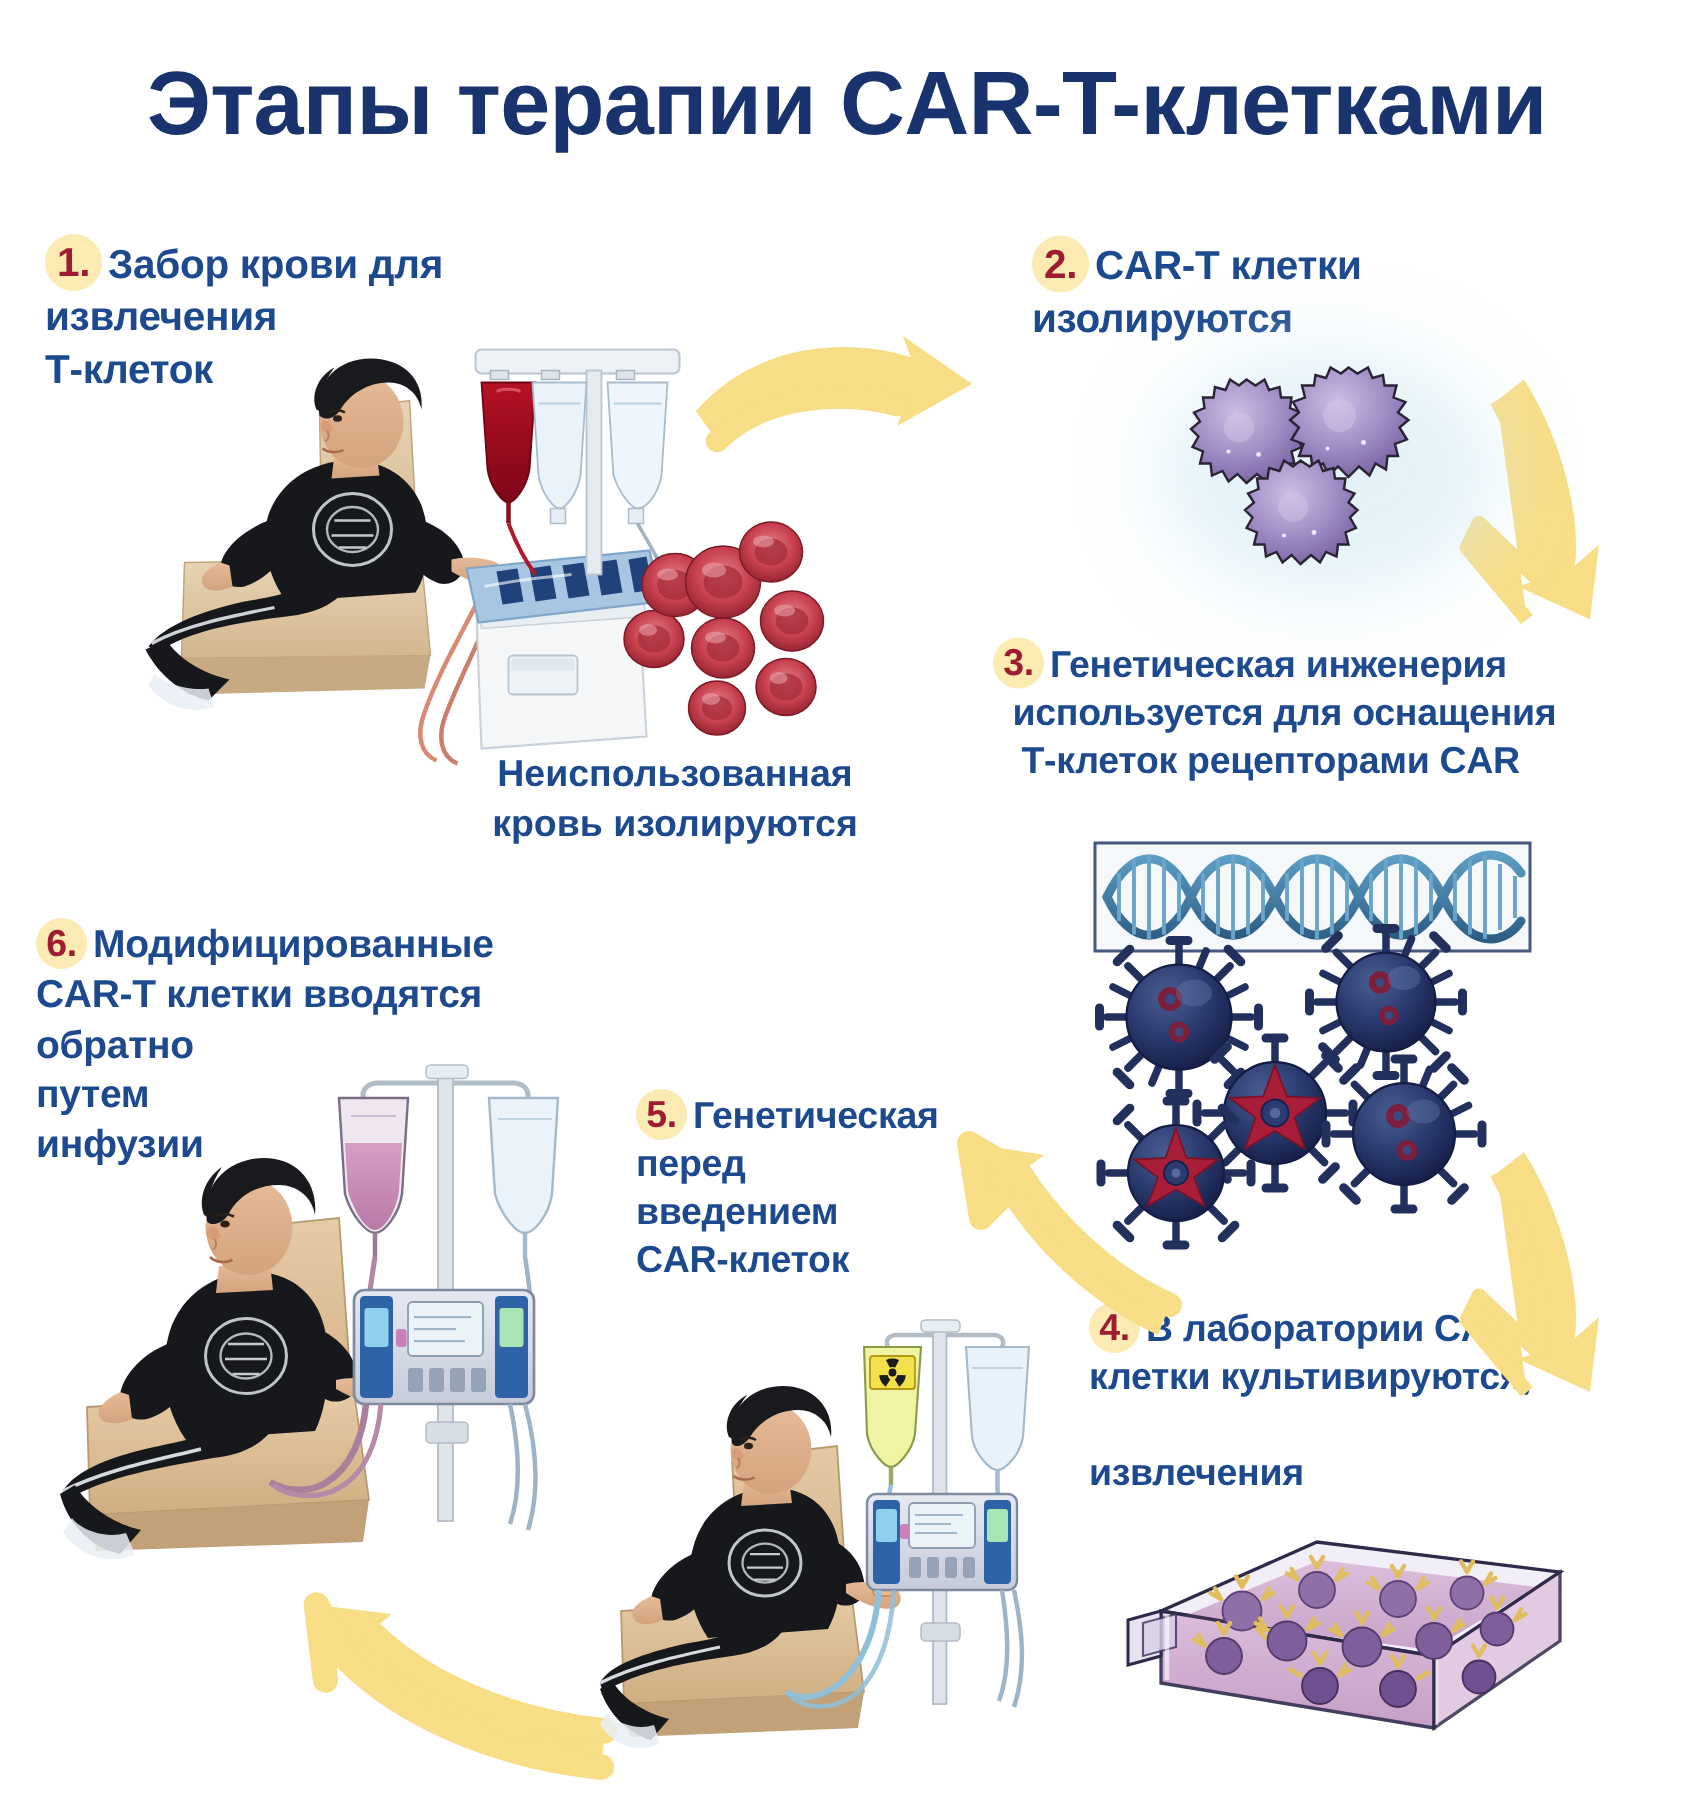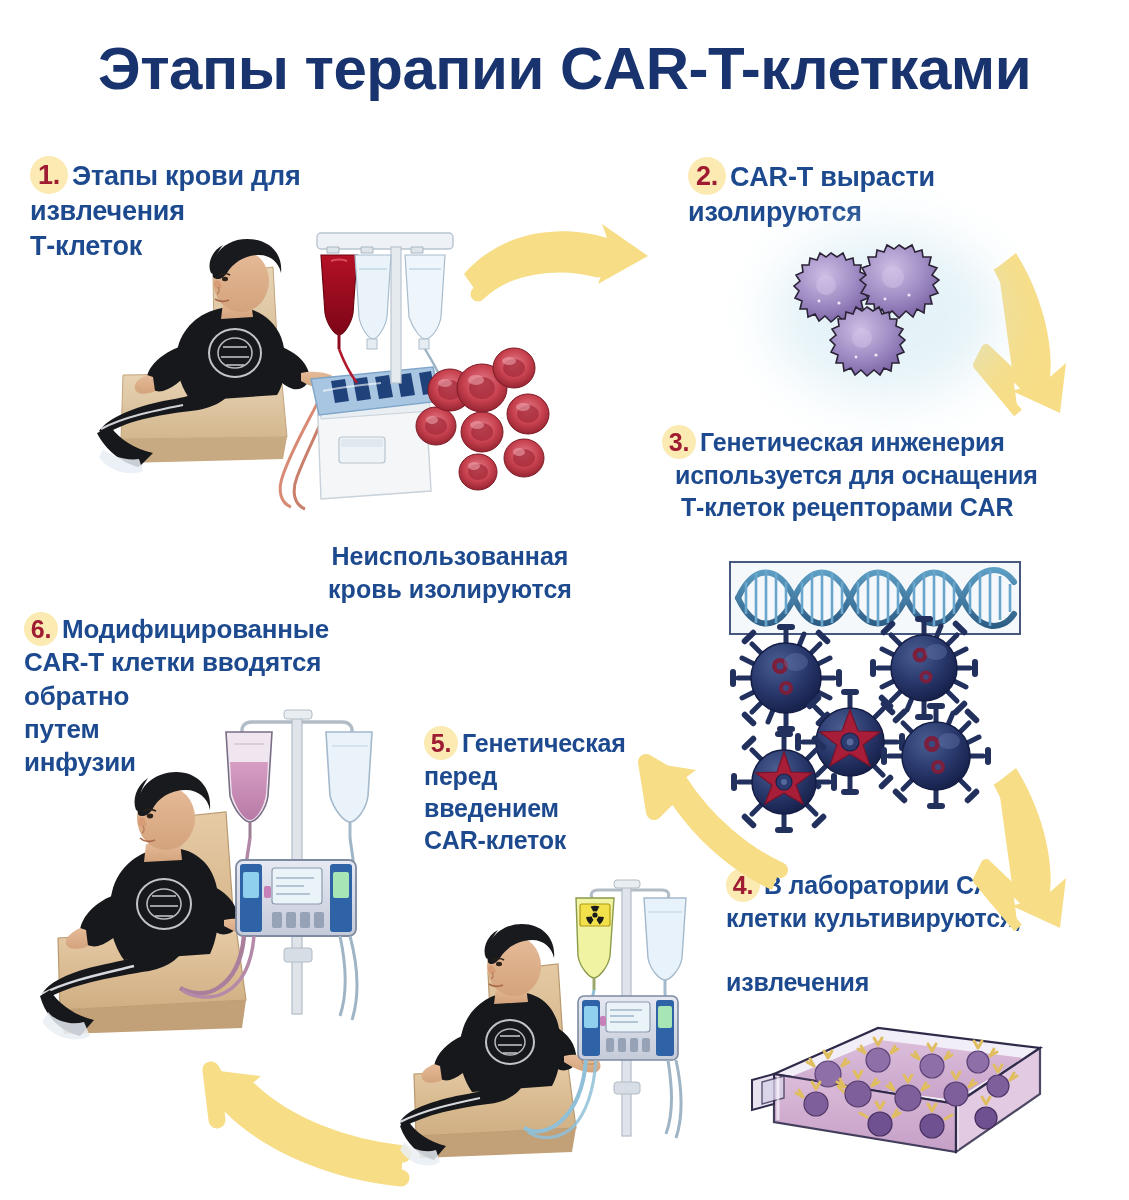--- a/index.html
+++ b/index.html
@@ -49,27 +49,27 @@
   .glow{position:absolute;border-radius:50%;filter:blur(26px);}
 </style>
 </head>
 <body>
 
 <div id="page">
 
   <div class="title">Этапы терапии CAR-T-клетками</div>
 
   <div class="step" style="left:30px;top:156px;font-size:27px;">
-    <span class="badge"><i>1.</i></span><span>Этапы крови для</span><br>
+    <span class="badge"><i>1.</i></span><span>Забор крови для</span><br>
     <span>извлечения</span><br>
     <span>Т-клеток</span>
   </div>
 
   <div class="step" style="left:688px;top:157px;font-size:27px;">
-    <span class="badge"><i>2.</i></span><span>CAR-T вырасти</span><br>
+    <span class="badge"><i>2.</i></span><span>CAR-T клетки</span><br>
     <span>изолируются</span>
   </div>
 
   <div class="step" style="left:662px;top:425px;font-size:25px;">
     <span class="badge" style="width:34px;height:34px;vertical-align:-8px"><i style="width:34px;height:34px;font-size:25px">3.</i></span><span>Генетическая инженерия</span><br>
     <span style="margin-left:13px">используется для оснащения</span><br>
     <span style="margin-left:19px">Т-клеток рецепторами CAR</span>
   </div>
 
   <div class="step" style="left:726px;top:868px;font-size:25px;">
@@ -87,21 +87,21 @@
   </div>
 
   <div class="step" style="left:24px;top:612px;font-size:26px;">
     <span class="badge" style="width:34px;height:34px;vertical-align:-8px"><i style="width:34px;height:34px;font-size:25px">6.</i></span><span>Модифицированные</span><br>
     <span>CAR-T клетки вводятся</span><br>
     <span>обратно</span><br>
     <span>путем</span><br>
     <span>инфузии</span>
   </div>
 
-  <div class="caption" style="left:280px;top:500px;width:340px;font-size:25px;margin-top:40px;">
+  <div class="caption" style="left:280px;top:500px;width:340px;font-size:25px;">
     <span>Неиспользованная</span><br>
     <span>кровь изолируются</span>
   </div>
 
   <div class="arrow" style="left:452px;top:212px;width:200px;height:110px;">
     <svg width="200" height="110" viewBox="0 0 200 110">
       <path d="M12 62 C50 18, 110 12, 155 26 L150 12 L196 44 L146 72 L152 56 C112 44, 58 48, 26 82 Z" fill="#f7dd86"></path>
       <path d="M26 82 C56 52, 108 48, 146 58" fill="none" stroke="#f7dd86" stroke-width="15" stroke-linecap="round"></path>
     </svg>
   </div>

